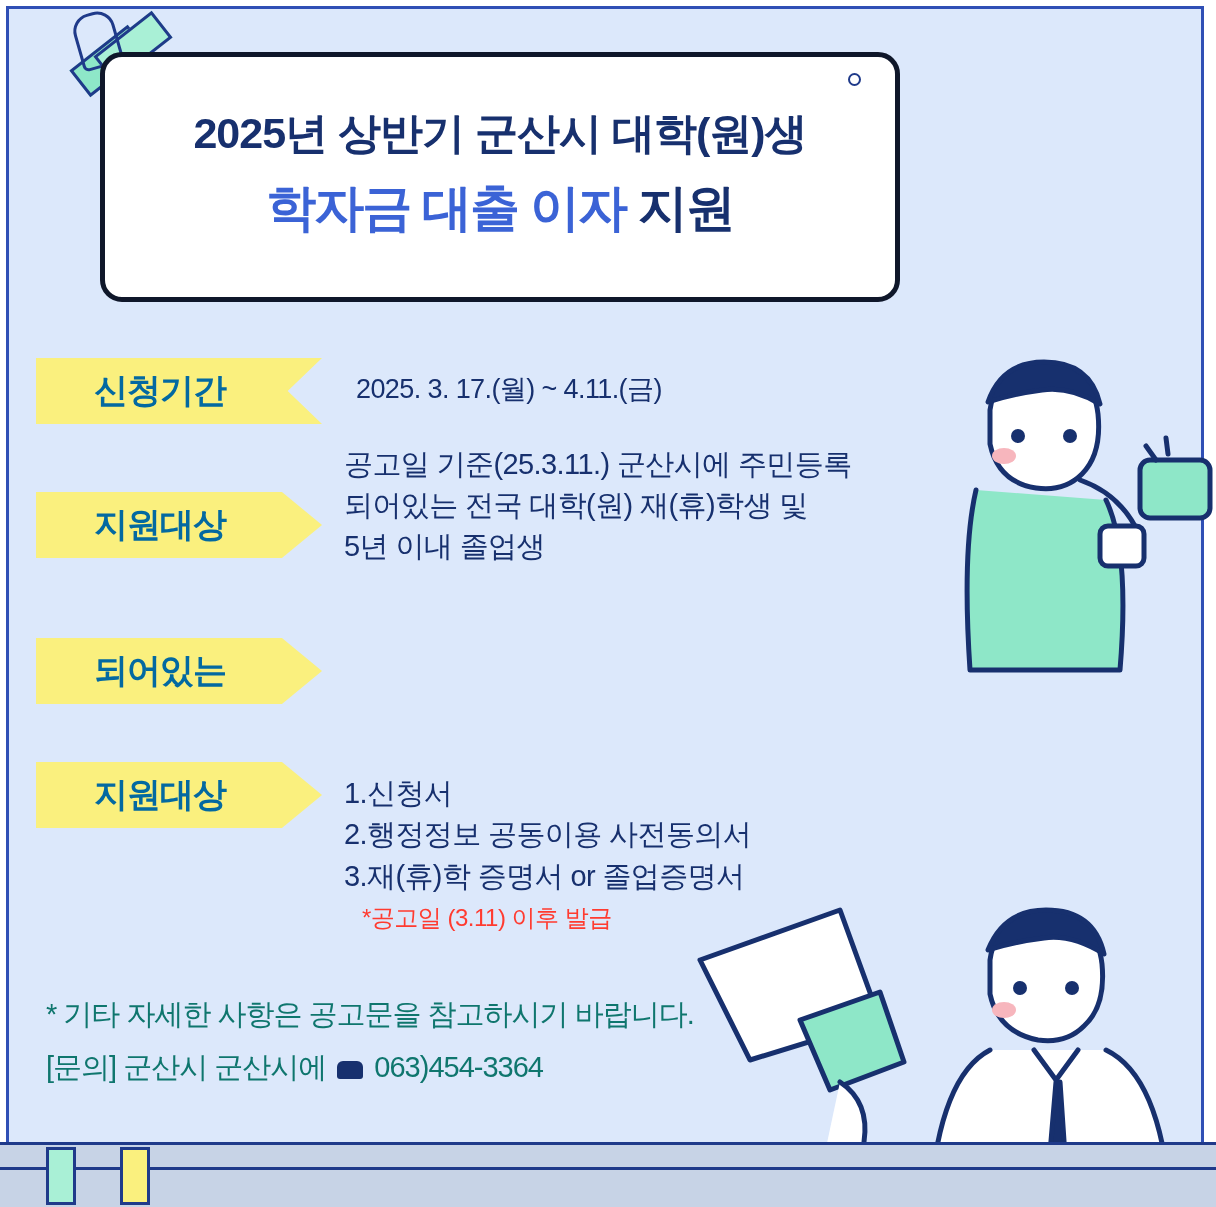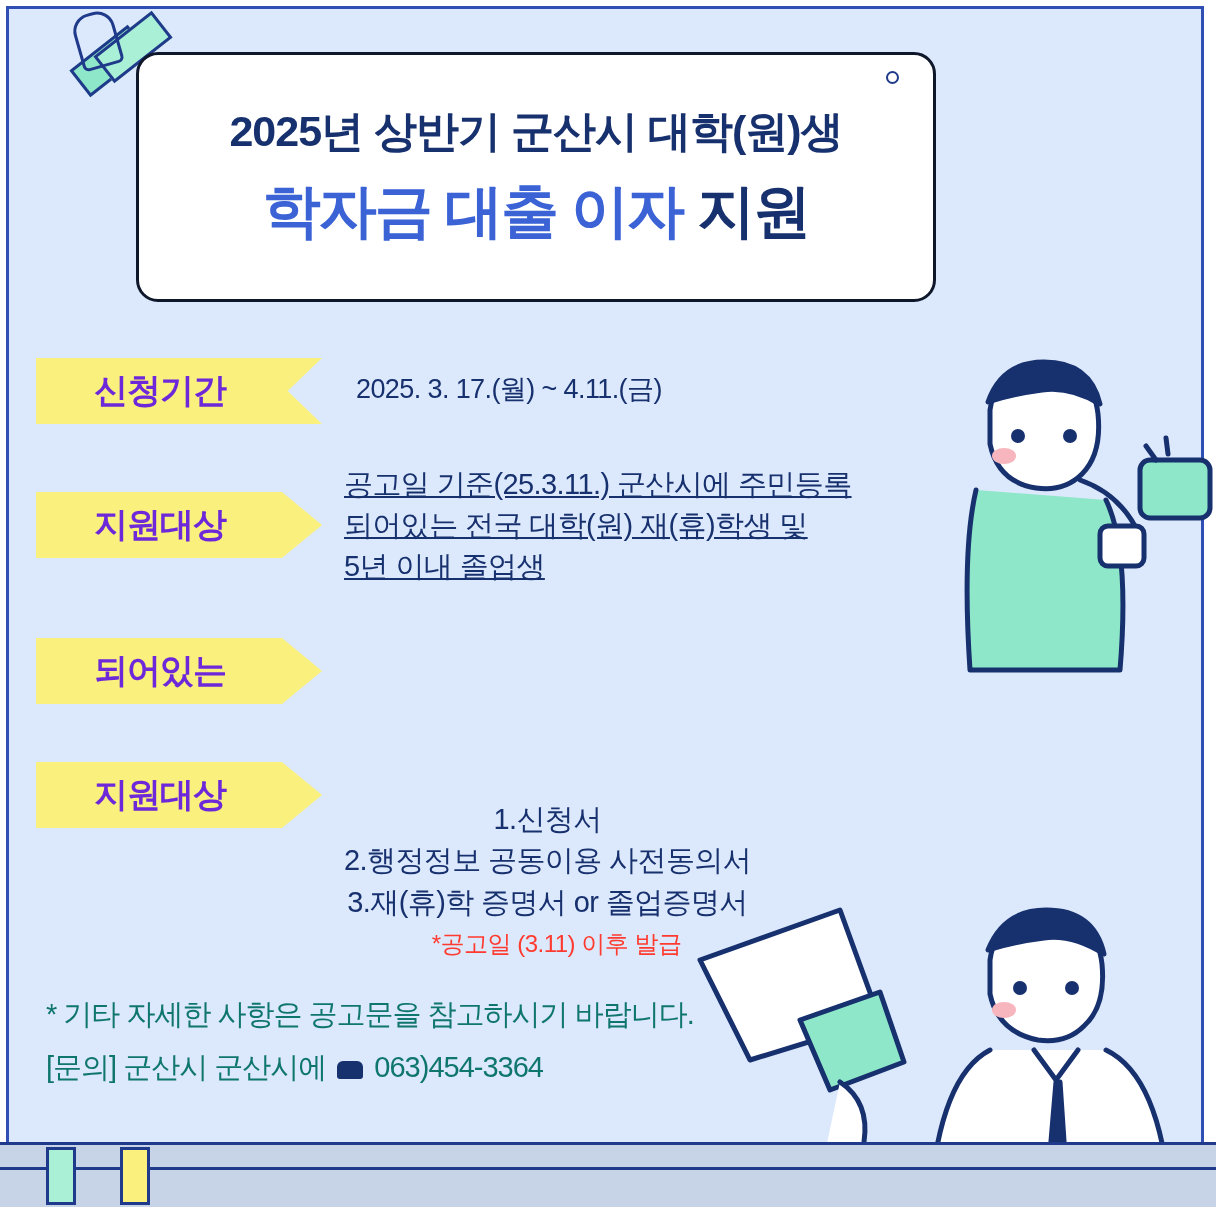--- a/index.html
+++ b/index.html
@@ -41,45 +41,44 @@
   }
 
   
   .title-card {
     position: absolute;
     left: 100px;
     top: 52px;
     width: 800px;
     height: 250px;
     background: #ffffff;
-    border: 3px solid #0f172a;
+    border: 5px solid #0f172a;
     border-radius: 22px;
     box-sizing: border-box;
     text-align: center;
-    margin-left: 36px;
   }
   .title-dot {
     position: absolute;
     right: 34px;
     top: 16px;
     width: 9px;
     height: 9px;
     border: 2px solid #1f3a8a;
     border-radius: 50%;
   }
   .title-line1 {
     margin-top: 48px;
     font-size: 43px;
     font-weight: bold;
     color: #17306e;
     letter-spacing: -1px;
   }
   .title-line2 {
     margin-top: 12px;
-    font-size: 58px;
+    font-size: 50px;
     font-weight: bold;
     color: #17306e;
     letter-spacing: -2px;
     white-space: nowrap;
   }
   .title-line2 .hl {
     color: #3b63d6;
   }
 
   
@@ -133,21 +132,21 @@
     position: relative;
     width: 286px;
     height: 66px;
     background: #faf07e;
     display: flex;
     align-items: center;
     padding-left: 58px;
     box-sizing: border-box;
     font-size: 34px;
     font-weight: bold;
-    color: #6d28d9;
+    color: #0369a1;
     letter-spacing: -1px;
     clip-path: polygon(0 0, 100% 0, 88% 50%, 100% 100%, 0 100%);
     text-align: right;
   }
   .tag.ribbon2 {
     clip-path: polygon(0 0, 86% 0, 100% 50%, 86% 100%, 0 100%);
   }
   .content {
     position: absolute;
     font-size: 29px;
@@ -247,32 +246,32 @@
   </div>
 
   <div class="row" style="top:358px;">
     <div class="tag">신청기간</div>
   </div>
   <div class="content big" style="left:356px; top:370px;">2025. 3. 17.(월) ~ 4.11.(금)</div>
 
   <div class="row" style="top:492px;">
     <div class="tag ribbon2">지원대상</div>
   </div>
-  <div class="content" style="left:344px; top:464px;text-decoration:underline;">공고일 기준(25.3.11.) 군산시에 주민등록
+  <div class="content" style="left:344px; top:444px;">공고일 기준(25.3.11.) 군산시에 주민등록
 되어있는 전국 대학(원) 재(휴)학생 및
 5년 이내 졸업생</div>
 
   <div class="row" style="top:638px;">
     <div class="tag ribbon2">되어있는</div>
   </div>
 
   <div class="row" style="top:762px;">
     <div class="tag ribbon2">지원대상</div>
   </div>
-  <div class="content" style="left:344px; top:758px;text-align:center;">
+  <div class="content" style="left:344px; top:732px;">
     <span>1.신청서
 2.행정정보 공동이용 사전동의서
 3.재(휴)학 증명서 or 졸업증명서</span>
     <span class="note-red">*공고일 (3.11) 이후 발급</span>
   </div>
 
   <div class="footer" style="top:995px;">* 기타 자세한 사항은 공고문을 참고하시기 바랍니다.</div>
   <div class="footer" style="top:1048px;">
     <span>[문의] 군산시 군산시에</span>
     <span class="phone-icon"></span>

